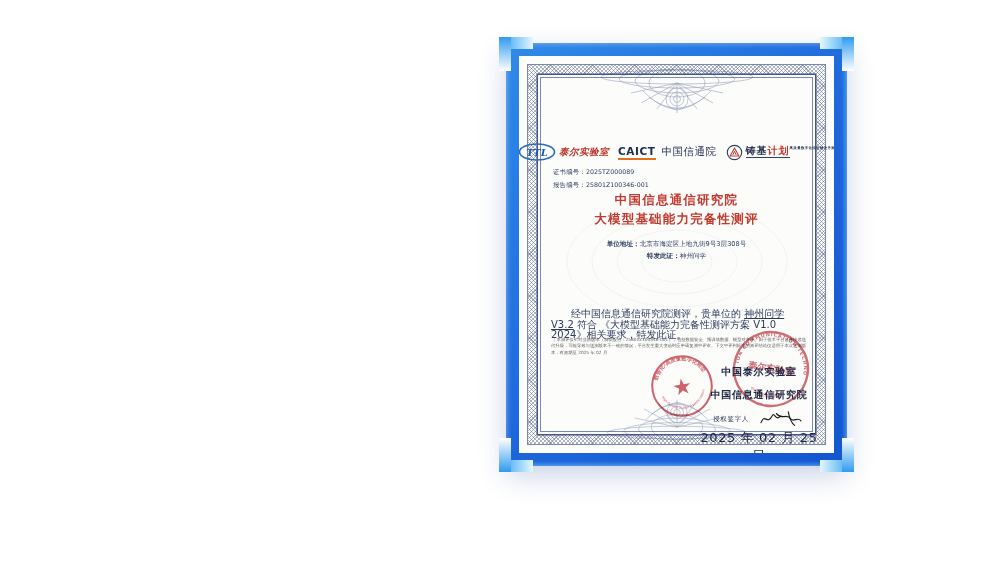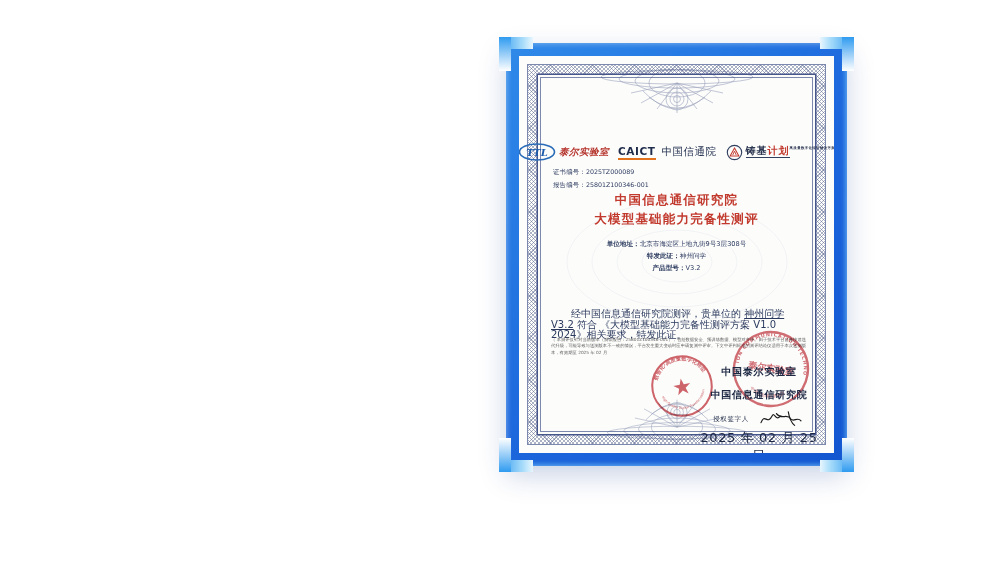--- a/index.html
+++ b/index.html
@@ -195,21 +195,20 @@
           <div><span class="lbl">证书编号：</span><span>2025TZ000089</span></div>
           <div><span class="lbl">报告编号：</span><span>25801Z100346-001</span></div>
         </div>
 
         <div class="title-line title-1">中国信息通信研究院</div>
         <div class="title-line title-2">大模型基础能力完备性测评</div>
 
         <div class="fields">
           <div><span class="f-lbl">单位地址：</span><span>北京市海淀区上地九街9号3层308号</span></div>
           <div><span class="f-lbl">特发此证：</span><span>神州问学</span></div>
-          <div><span class="f-lbl">产品型号：</span><span>V3.2</span></div>
         </div>
 
         <div class="statement">
           <span>经中国信息通信研究院测评，贵单位的 </span><span class="product">神州问学 V3.2</span><span> 符合 《大模型基础能力完备性测评方案 V1.0 2024》相关要求，特发此证。</span>
         </div>
 
         <div class="footnote">（ 本测评仅针对当前版本（测试报告：25801Z100346-001），包括数据安全、预训练数据、模型对齐等。由于技术平台自身快速迭代升级，可能导致与送测版本不一致的情况，平台发生重大变动时应申请复测中评审。下文中评判标准的测评结论仅适用于本次送测版本，有效期至 2025 年 02 月</div>
 
         <svg class="stamp stamp-left" width="68" height="68" viewBox="0 0 80 80">
           <defs>

